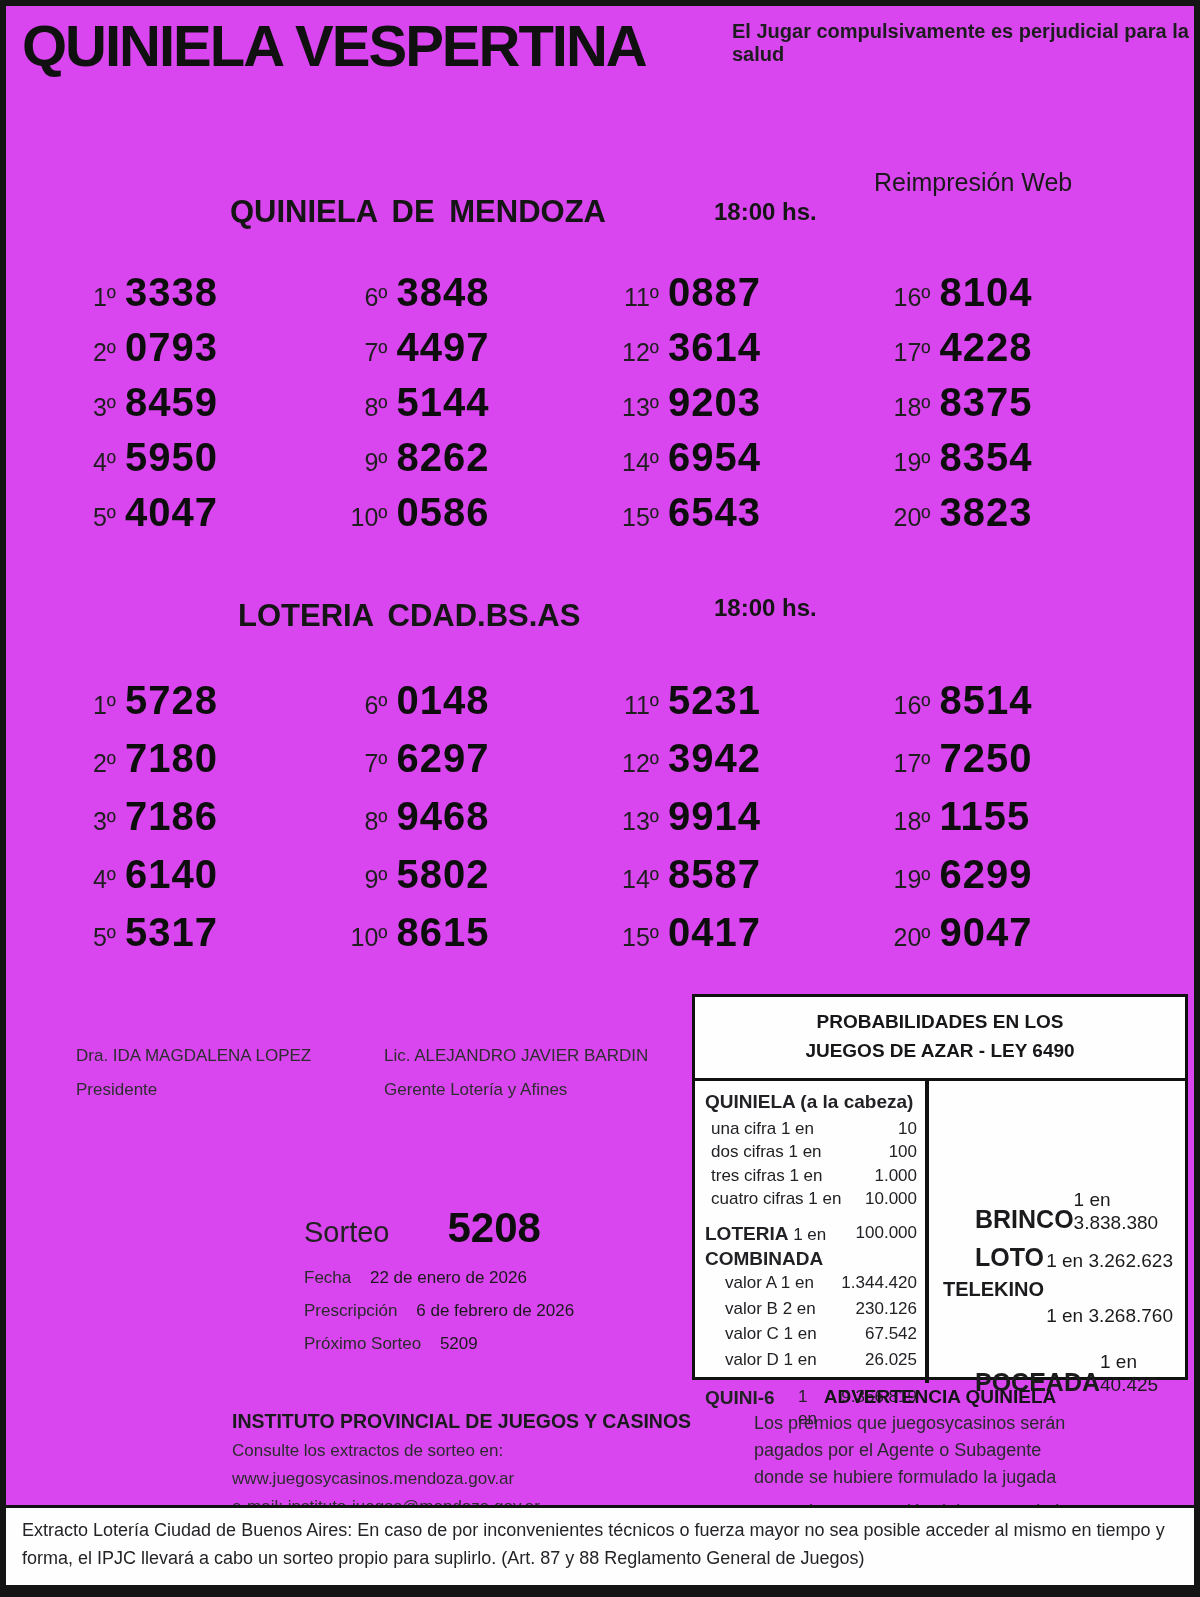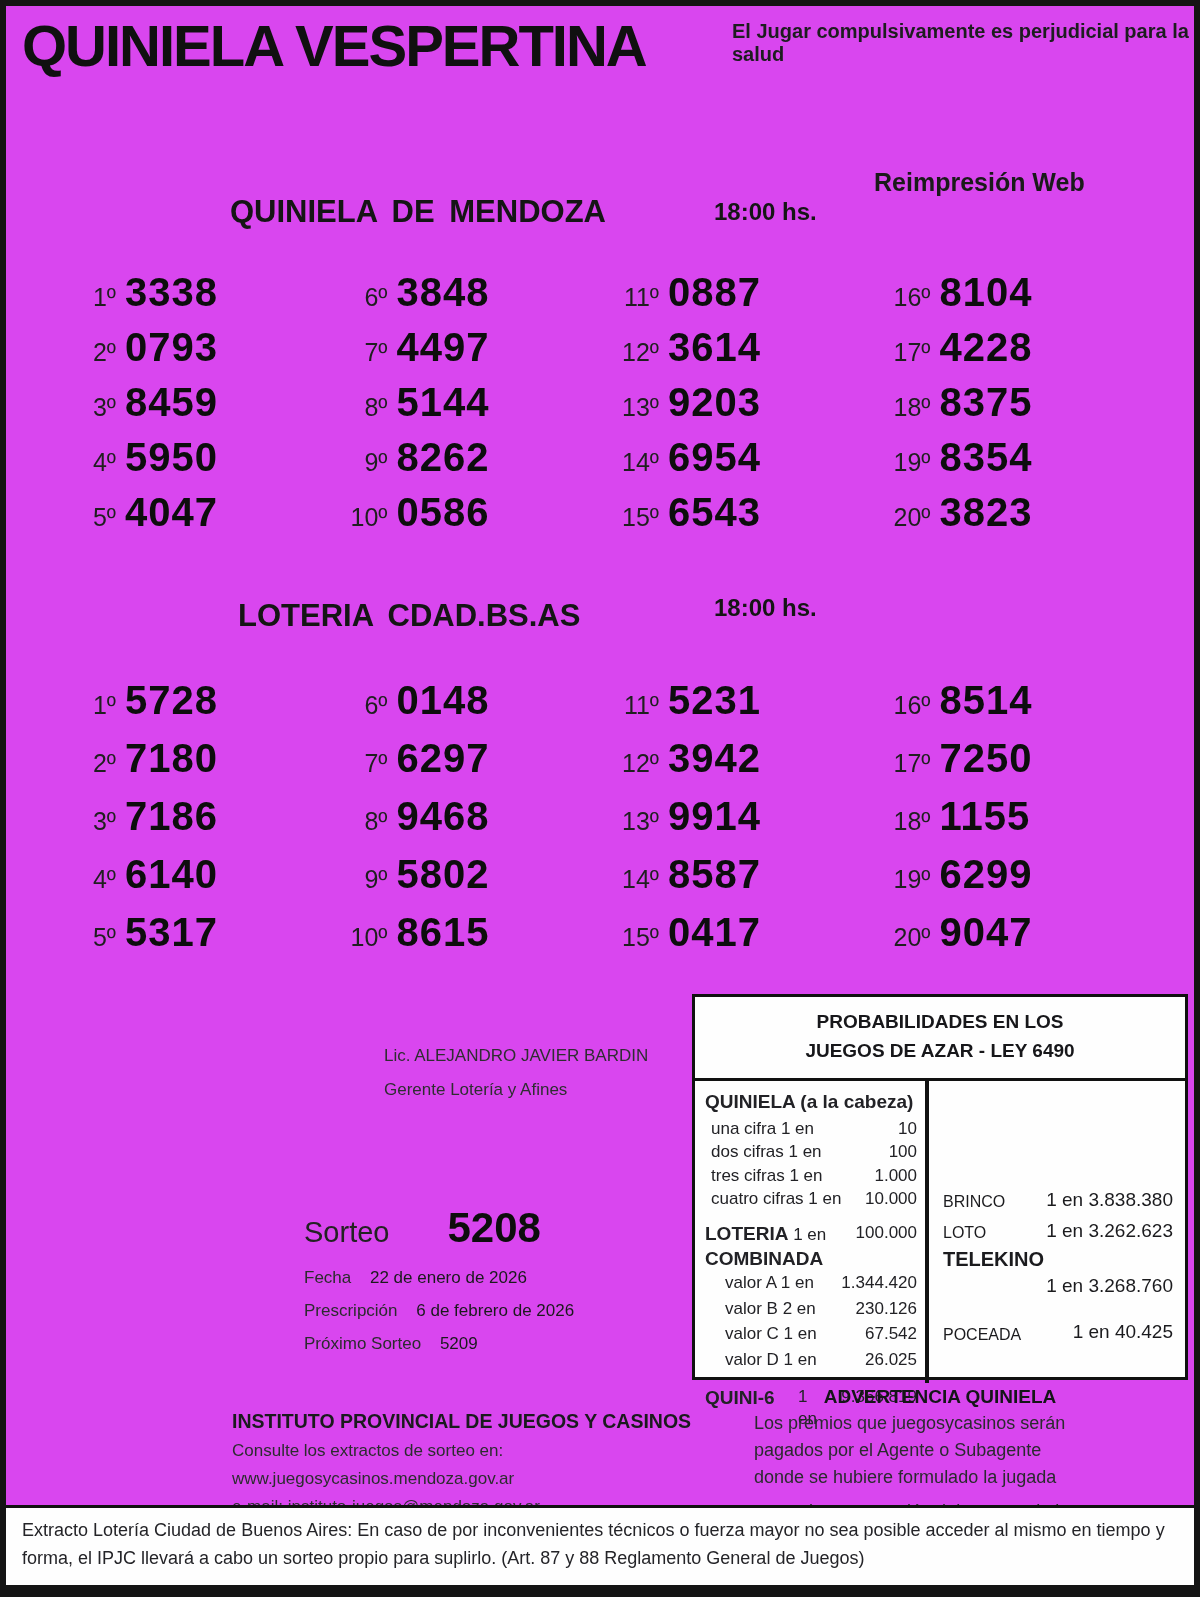--- a/index.html
+++ b/index.html
@@ -23,21 +23,21 @@
     color:#101010;
   }
   .health-warning {
     left:726px; top:14px; width:470px;
     font-size:20px; font-weight:bold; color:#1d1d1f;
   }
 
   
   .draw-name { font-size:31px; font-weight:bold; color:#151515; word-spacing:6px; }
   .draw-time { font-size:24px; font-weight:bold; color:#151515; }
-  .reprint   { font-size:25px; font-weight:bold; color:#1a1a1a; }
+  .reprint   { font-size:25px; font-weight:normal; color:#1a1a1a; }
 
   
   .results-grid {
     display:grid;
     grid-template-columns:repeat(4, 1fr);
     grid-auto-flow:column;
     width:1086px;
   }
   .grid-mendoza { grid-template-rows:repeat(5, 55px); }
   .grid-bsas    { grid-template-rows:repeat(5, 58px); }
@@ -84,21 +84,21 @@
   .loteria-row { display:flex; justify-content:space-between; margin-top:11px; line-height:1.3; }
   .loteria-row .g-name { font-weight:bold; font-size:19px; }
   .comb-header { font-weight:bold; font-size:19px; margin-top:2px; }
   .comb-row { display:flex; justify-content:space-between; padding-left:20px; line-height:1.5; }
   .quini-row { display:flex; margin-top:14px; line-height:1.3; }
   .quini-row .g-name { font-weight:bold; font-size:19px; width:96px; }
   .quini-row .g-mid { margin-left:14px; }
   .quini-row .g-val { margin-left:16px; }
   .og-spacer { height:92px; }
   .og-row { display:flex; justify-content:space-between; align-items:flex-end; line-height:1.2; margin-top:8px; }
-  .og-row .g-name { font-weight:normal; font-size:16px; }
+  .og-row .g-name { font-weight:bold; font-size:25px;margin-left:32px; }
   .og-row .g-val { font-size:19px; }
   .og-val-line { text-align:right; font-size:19px; margin-top:4px; }
   .og-poceada { margin-top:24px; }
 
   
   .adv-title {
     left:686px; top:1380px; width:496px; text-align:center;
     font-weight:bold; font-size:19px; color:#151518;
   }
   .adv-lines { left:748px; top:1404px; width:420px; font-size:18px; color:#2a2a2e; }
@@ -291,20 +291,24 @@
       <div class="result">
         <span class="pos">19º</span>
         <span class="num">6299</span>
       </div>
       <div class="result">
         <span class="pos">20º</span>
         <span class="num">9047</span>
       </div>
     </div>
 
+  <div class="abs official" style="left:70px; top:1040px;">
+    <div class="o-name">Dra. IDA MAGDALENA LOPEZ</div>
+    <div class="o-role">Presidente</div>
+  </div>
   <div class="abs official" style="left:378px; top:1040px;">
     <div class="o-name">Lic. ALEJANDRO JAVIER BARDIN</div>
     <div class="o-role">Gerente Lotería y Afines</div>
   </div>
 
   <div class="abs" style="left:298px; top:1198px;">
     <div class="sorteo-row">
       <span class="sorteo-label">Sorteo</span>
       <span class="sorteo-number">5208</span>
     </div>

